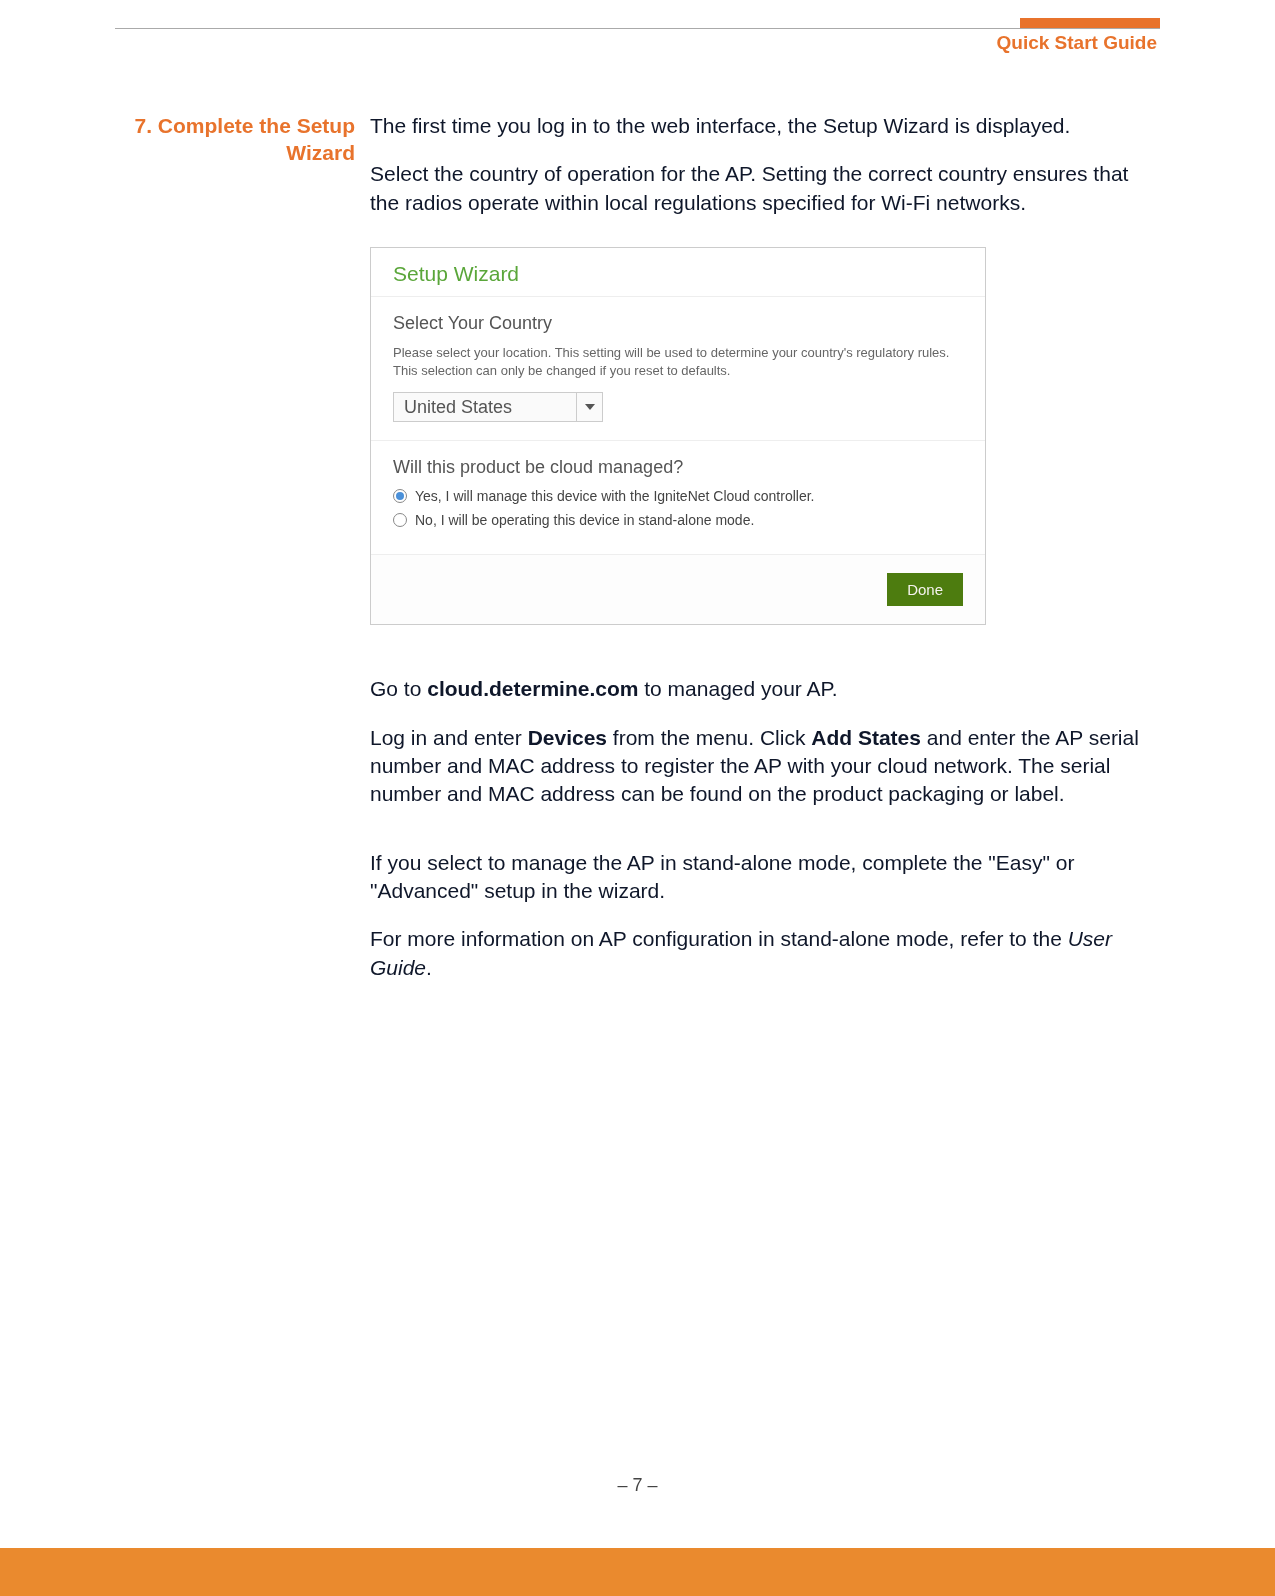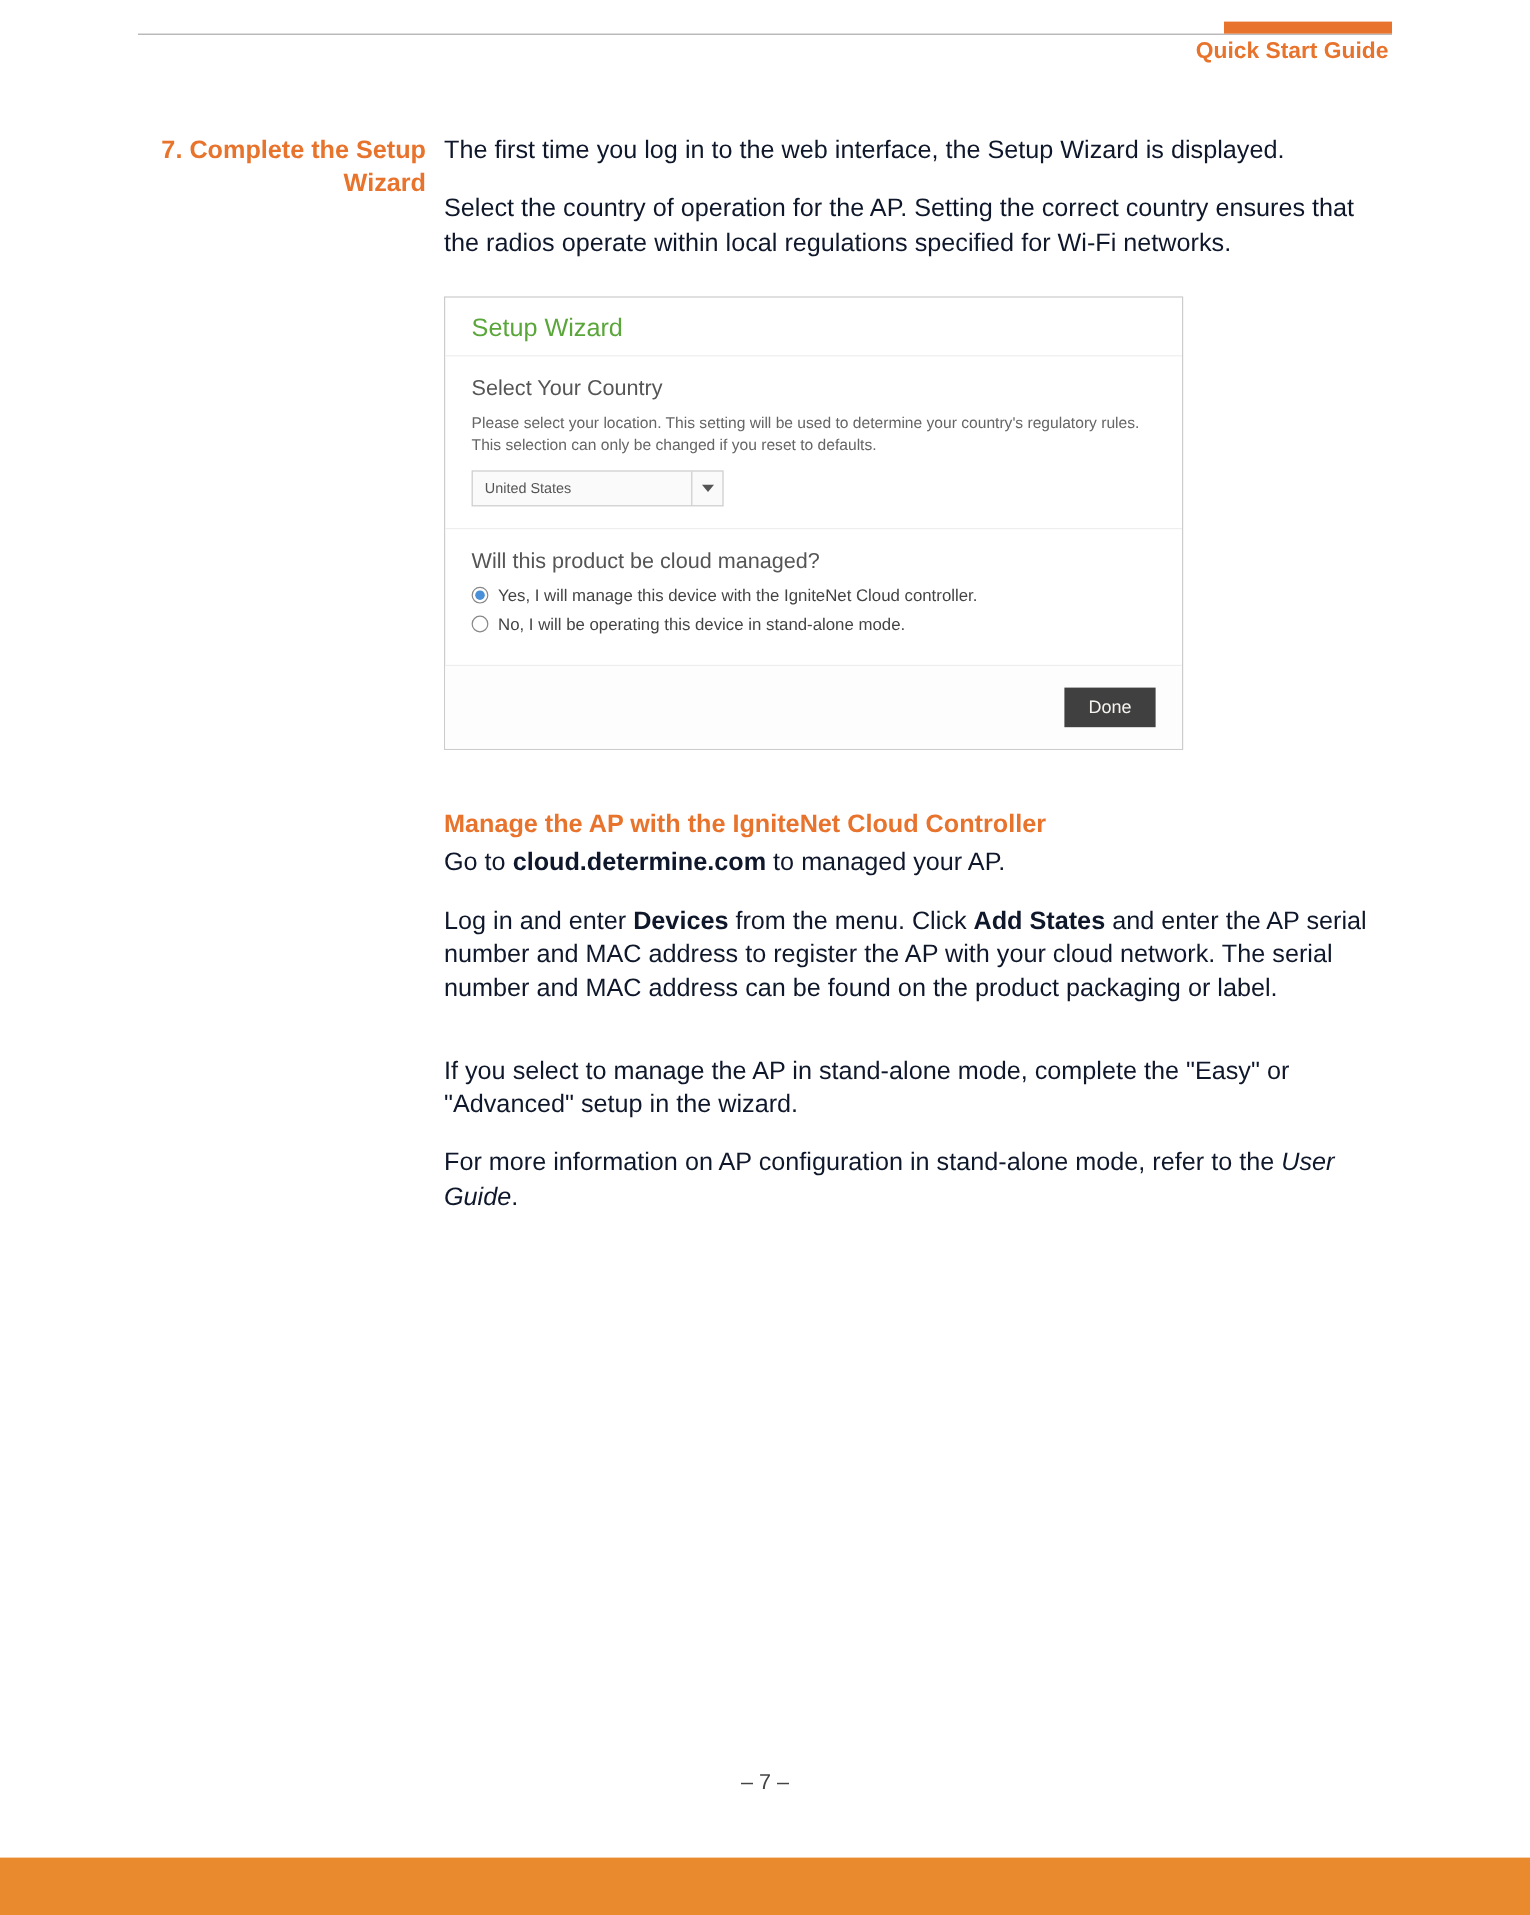--- a/index.html
+++ b/index.html
@@ -91,21 +91,21 @@
       display: inline-flex;
       align-items: center;
       border: 1px solid #ccc;
       background: #fafafa;
       height: 30px;
       width: 210px;
     }
     .country-select-text {
       flex: 1;
       padding: 0 10px;
-      font-size: 12px;
+      font-size: 18px;
       color: #555;
     }
     .country-select-btn {
       width: 26px;
       height: 28px;
       border-left: 1px solid #ccc;
       display: flex;
       align-items: center;
       justify-content: center;
     }
@@ -138,21 +138,21 @@
       border-radius: 50%;
       background: #4a90d9;
     }
     .wizard-footer {
       padding: 18px 22px;
       text-align: right;
       background: #fdfdfd;
     }
     .done-btn {
       display: inline-block;
-      background: #404040;
+      background: #4d7c0f;
       color: #f5f3ee;
       font-size: 15px;
       padding: 8px 20px;
       border: none;
     }
     .sub-heading {
       color: #e8732c;
       font-weight: bold;
       font-size: 21px;
       margin-bottom: 6px;
@@ -213,21 +213,20 @@
         <span class="radio"></span>
         <span>No, I will be operating this device in stand-alone mode.</span>
       </div>
     </div>
 
     <div class="wizard-footer">
       <span class="done-btn">Done</span>
     </div>
   </div>
 
-  <div class="sub-heading">Manage the AP with the IgniteNet Cloud Controller</div>
   <p class="para">
     <span>Go to </span><b>cloud.determine.com</b><span> to managed your AP.</span>
   </p>
   <p class="para">
     <span>Log in and enter </span><b>Devices</b><span> from the menu. Click </span><b>Add States</b><span> and enter the AP serial number and MAC address to register the AP with your cloud network. The serial number and MAC address can be found on the product packaging or label.</span>
   </p>
 
   <div style="height:20px"></div>
 
   <p class="para">If you select to manage the AP in stand-alone mode, complete the "Easy" or "Advanced" setup in the wizard.</p>

